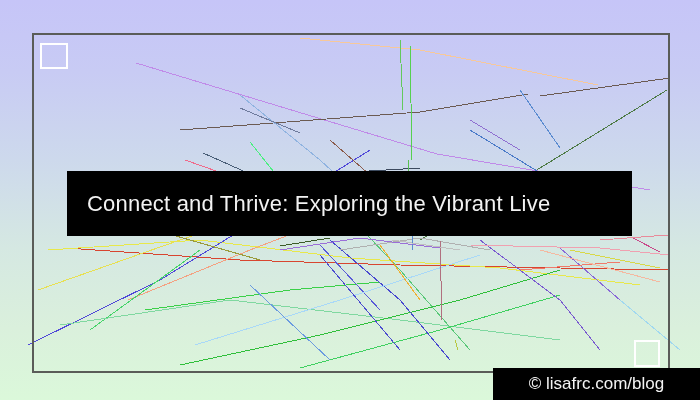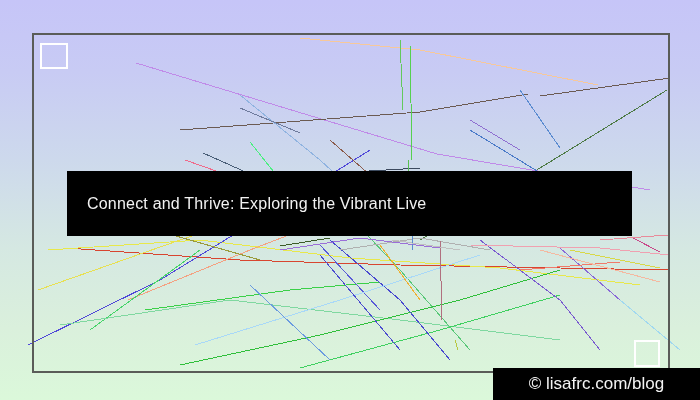--- a/index.html
+++ b/index.html
@@ -62,21 +62,21 @@
     width: 565px;
     height: 65px;
     background: #000000;
     display: flex;
     align-items: center;
     padding-left: 20px;
     box-sizing: border-box;
   }
   #title-text {
     color: #f2f2f2;
-    font-size: 16px;
+    font-size: 22px;
     font-weight: 400;
     letter-spacing: 0.2px;
     white-space: nowrap;
     font-family: "Liberation Sans", sans-serif;
   }
   #watermark-bar {
     position: absolute;
     left: 493px;
     top: 368px;
     width: 207px;

